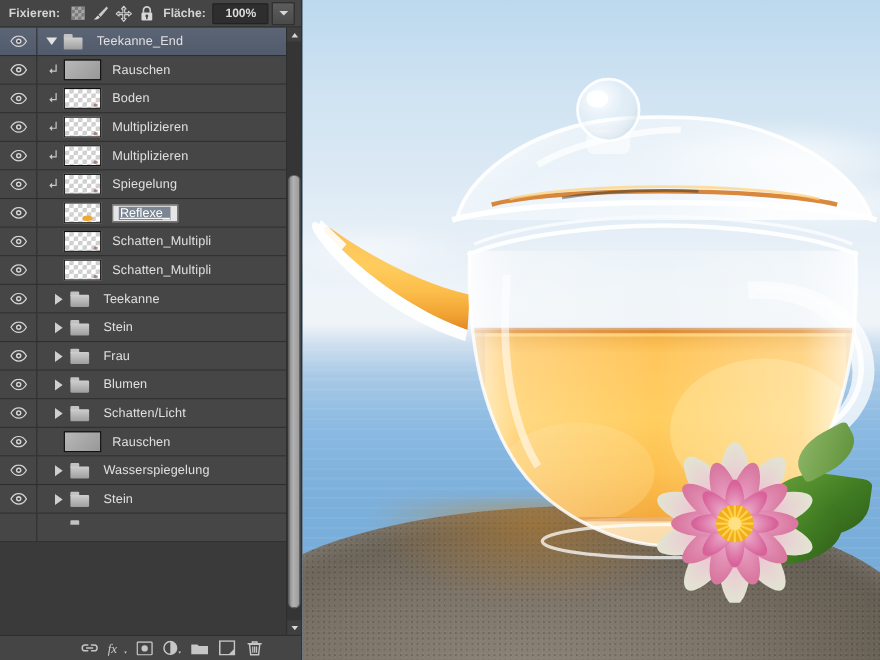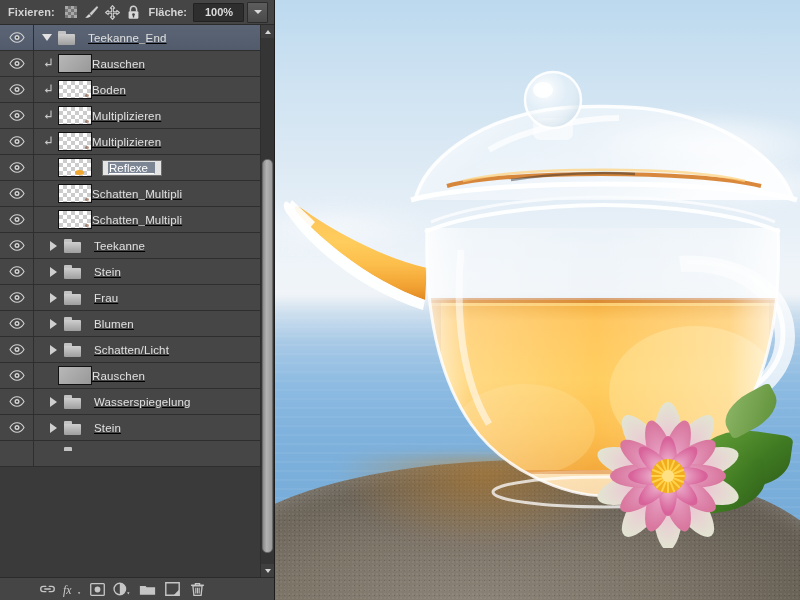--- a/index.html
+++ b/index.html
@@ -76,21 +76,20 @@
     position:relative;flex:1;overflow:hidden;background:#3a3a3a;
   }
   #layers-list{position:absolute;top:0;left:0;right:14px;}
   .layer-row{
     height:26px;
     display:flex;align-items:center;
     border-bottom:1px solid #2e2e2e;
     background:#464646;
     box-sizing:border-box;
     position:relative;
-    text-decoration:underline;
   }
   .layer-row.selected{
     background:#5a6273;
     background:linear-gradient(#5c6575,#525b6b);
   }
   .eye-cell{
     width:34px;height:100%;
     display:flex;align-items:center;justify-content:center;
     border-right:1px solid #2e2e2e;
     box-sizing:border-box;
@@ -140,21 +139,21 @@
     background-size:8px 8px;background-position:0 0,4px 4px;
   }
   .thumb.grey{background:linear-gradient(135deg,#b8b8b8,#989898);}
   .thumb .spot{
     position:absolute;border-radius:50%;filter:blur(.4px);
   }
   .lname{
     color:#e0e0e0;font-size:11.5px;margin-left:12px;white-space:nowrap;
     letter-spacing:.15px;
   }
-  .lname.tight{margin-left:0;}
+  .lname.tight{margin-left:10px;}
   
   .rename-field{
     margin-left:10px;
     background:#e5e5e5;
     border:1px solid #6d6d6d;
     padding:1px 6px 1px 5px;
     color:#ffffff;font-size:11.5px;
     position:relative;
   }
   .rename-field .sel{
@@ -182,21 +181,21 @@
     position:absolute;left:1px;width:11px;
     background:linear-gradient(90deg,#8a8a8a,#b2b2b2 40%,#9a9a9a);
     border-radius:5px;border:1px solid #6a6a6a;box-sizing:border-box;
   }
 
   
   #panel-footer{
     height:22px;min-height:22px;
     background:#454545;
     border-top:1px solid #2b2b2b;
-    display:flex;align-items:center;justify-content:center;
+    display:flex;align-items:center;justify-content:flex-end;
     padding-right:30px;
   }
   .ftool{
     width:25px;height:22px;display:flex;align-items:center;justify-content:center;
   }
   .ftool svg{display:block;}
 
   
   #canvas-area{
     position:relative;width:525px;height:600px;overflow:hidden;background:#9cc3e2;
@@ -402,20 +401,41 @@
             <span class="clipmark">
               <svg width="9" height="11" viewBox="0 0 9 11">
                 <path d="M7 0.6 V6.6 H2.4" fill="none" stroke="#c8c8c8" stroke-width="1.1"></path>
                 <path d="M3.4 4.1 L0.8 6.6 L3.4 9.1 Z" fill="#c8c8c8"></path>
               </svg>
             </span>
             <span class="thumb checker">
               <span class="spot" style="right:2px;bottom:1px;width:4px;height:3px;background:rgba(120,60,30,.55);"></span>
             </span>
             <span class="lname tight">Multiplizieren</span>
+          </div>
+          <div class="layer-row">
+            <div class="eye-cell">
+              <span class="eye">
+                <svg width="16" height="11" viewBox="0 0 16 11">
+                  <path d="M8 0.8 C3.6 0.8 1 5.5 1 5.5 S3.6 10.2 8 10.2 S15 5.5 15 5.5 S12.4 0.8 8 0.8 Z" fill="none" stroke="#d4d4d4" stroke-width="1.1"></path>
+                  <circle cx="8" cy="5.5" r="2.5" fill="#d4d4d4"></circle>
+                  <circle cx="8" cy="5.5" r="1.1" fill="#3a3a3a"></circle>
+                </svg>
+              </span>
+            </div>
+            <span class="clipmark">
+              <svg width="9" height="11" viewBox="0 0 9 11">
+                <path d="M7 0.6 V6.6 H2.4" fill="none" stroke="#c8c8c8" stroke-width="1.1"></path>
+                <path d="M3.4 4.1 L0.8 6.6 L3.4 9.1 Z" fill="#c8c8c8"></path>
+              </svg>
+            </span>
+            <span class="thumb checker">
+              <span class="spot" style="right:2px;bottom:1px;width:4px;height:3px;background:rgba(120,60,30,.55);"></span>
+            </span>
+            <span class="lname tight">Spiegelung</span>
           </div>
           <div class="layer-row">
             <div class="eye-cell">
               <span class="eye">
                 <svg width="16" height="11" viewBox="0 0 16 11">
                   <path d="M8 0.8 C3.6 0.8 1 5.5 1 5.5 S3.6 10.2 8 10.2 S15 5.5 15 5.5 S12.4 0.8 8 0.8 Z" fill="none" stroke="#d4d4d4" stroke-width="1.1"></path>
                   <circle cx="8" cy="5.5" r="2.5" fill="#d4d4d4"></circle>
                   <circle cx="8" cy="5.5" r="1.1" fill="#3a3a3a"></circle>
                 </svg>
               </span>

